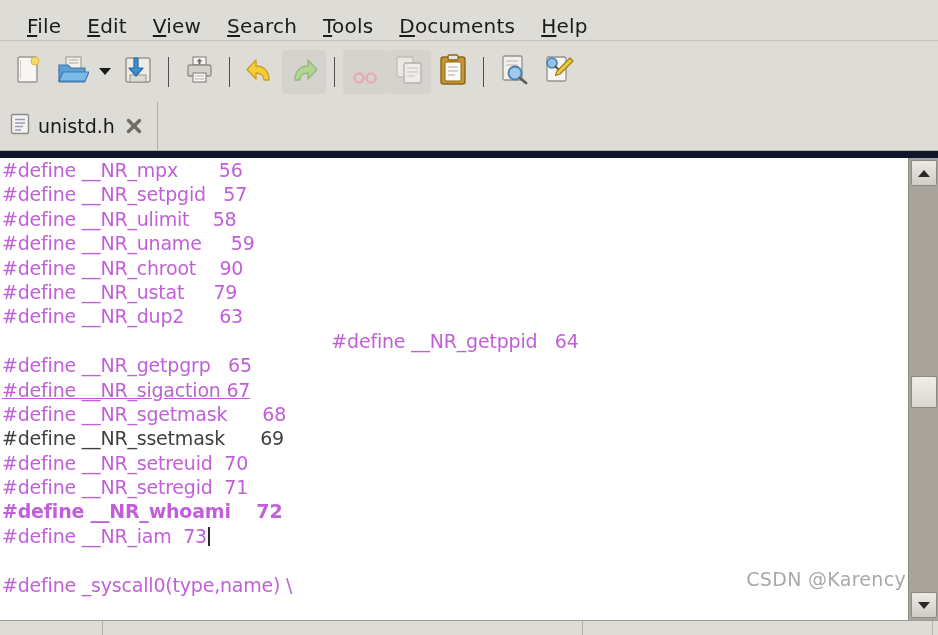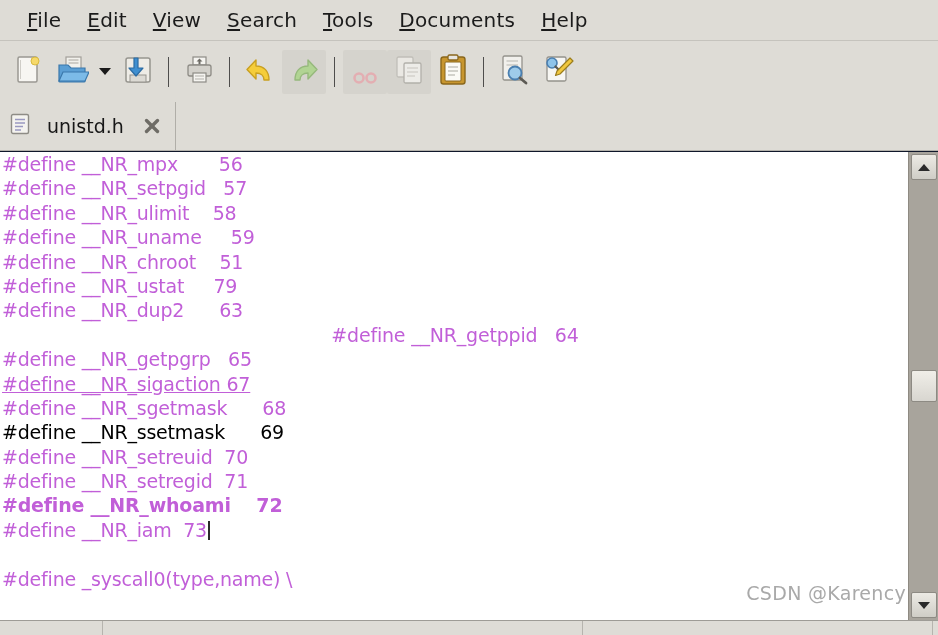--- a/index.html
+++ b/index.html
@@ -13,21 +13,21 @@
     width: 938px; height: 635px;
     position: relative;
     display: flex; flex-direction: column;
     background: #dedcd6;
   }
 
   
   .menubar {
     height: 41px;
     background: #dedcd6;
-    display: flex; align-items: center;
+    display: flex; align-items: flex-end;
     padding-left: 14px;
     border-bottom: 1px solid #c5c3bd;
     flex: 0 0 41px;
   }
   .menu-item {
     font-size: 20px;
     color: #1b1b1b;
     padding: 2px 13px;
     cursor: default;
     white-space: nowrap;
@@ -76,21 +76,21 @@
   .tabbar {
     height: 48px;
     background: #d2d0ca;
     display: flex; align-items: flex-end;
     flex: 0 0 48px;
     border-bottom: 1px solid #b3b1ab;
   }
   .tab {
     height: 48px;
     display: flex; align-items: center;
-    gap: 17px;
+    gap: 8px;
     padding: 0 12px 0 10px;
     background: #dedcd6;
     border-right: 1px solid #b0aea8;
     cursor: default;
   }
   .tab-label {
     font-size: 19px; color: #171717;
     white-space: nowrap;
   }
   .tab-close {
@@ -100,21 +100,21 @@
   }
   .tabbar-rest { flex: 1 1 auto; height: 48px; background: #dedcd6; }
 
   
   .editor-wrap {
     flex: 1 1 auto;
     display: flex;
     background: #ffffff;
     position: relative;
     overflow: hidden;
-    border-top: 1px solid #0f172a;
+    border-top: 7px solid #0f172a;
   }
   .code-area {
     flex: 1 1 auto;
     background: #ffffff;
     position: relative;
     overflow: hidden;
     padding: 0 0 0 2px;
   }
   .code-line {
     height: 24.4px;
@@ -184,21 +184,21 @@
     align-items: stretch;
   }
   .bs-cell {
     border-right: 1px solid #b6b4ae;
     height: 100%;
   }
 
   
   .watermark {
     position: absolute;
-    right: 32px; bottom: 16px;
+    right: 32px; bottom: 30px;
     font-size: 19px;
     color: #a9a9a9;
     white-space: nowrap;
     pointer-events: none;
     letter-spacing: 0.3px;
   }
 </style>
 </head>
 <body>
 
@@ -348,28 +348,28 @@
     </div>
     <div class="tabbar-rest"></div>
   </div>
 
   <div class="editor-wrap">
     <div class="code-area" id="code-area">
         <div class="code-line" style="color: rgb(193, 95, 216);">#define __NR_mpx       56</div>
         <div class="code-line" style="color: rgb(193, 95, 216);">#define __NR_setpgid   57</div>
         <div class="code-line" style="color: rgb(193, 95, 216);">#define __NR_ulimit    58</div>
         <div class="code-line" style="color: rgb(193, 95, 216);">#define __NR_uname     59</div>
-        <div class="code-line" style="color: rgb(193, 95, 216);">#define __NR_chroot    51</div>
+        <div class="code-line" style="color: rgb(193, 95, 216);">#define __NR_chroot    90</div>
         <div class="code-line" style="color: rgb(193, 95, 216);">#define __NR_ustat     79</div>
         <div class="code-line" style="color: rgb(193, 95, 216);">#define __NR_dup2      63</div>
         <div class="code-line" style="color: rgb(193, 95, 216); text-align: center;">#define __NR_getppid   64</div>
         <div class="code-line" style="color: rgb(193, 95, 216);">#define __NR_getpgrp   65</div>
         <div class="code-line" style="color: rgb(193, 95, 216); text-decoration: underline;">#define __NR_sigaction 67</div>
         <div class="code-line" style="color: rgb(193, 95, 216);">#define __NR_sgetmask      68</div>
-        <div class="code-line" style="color: #000000;">#define __NR_ssetmask      69</div>
+        <div class="code-line" style="color: #404040;">#define __NR_ssetmask      69</div>
         <div class="code-line" style="color: rgb(193, 95, 216);">#define __NR_setreuid  70</div>
         <div class="code-line" style="color: rgb(193, 95, 216);">#define __NR_setregid  71</div>
         <div class="code-line" style="color: rgb(193, 95, 216); font-weight: bold;">#define __NR_whoami    72</div>
         <div class="code-line" style="color: rgb(193, 95, 216);">#define __NR_iam  73<span class="caret"></span></div>
         <div class="code-line blank">&nbsp;</div>
         <div class="code-line" style="color: rgb(193, 95, 216);">#define _syscall0(type,name) \</div>
       </div>
 
     <div class="vscroll">
       <div class="vs-btn up">

